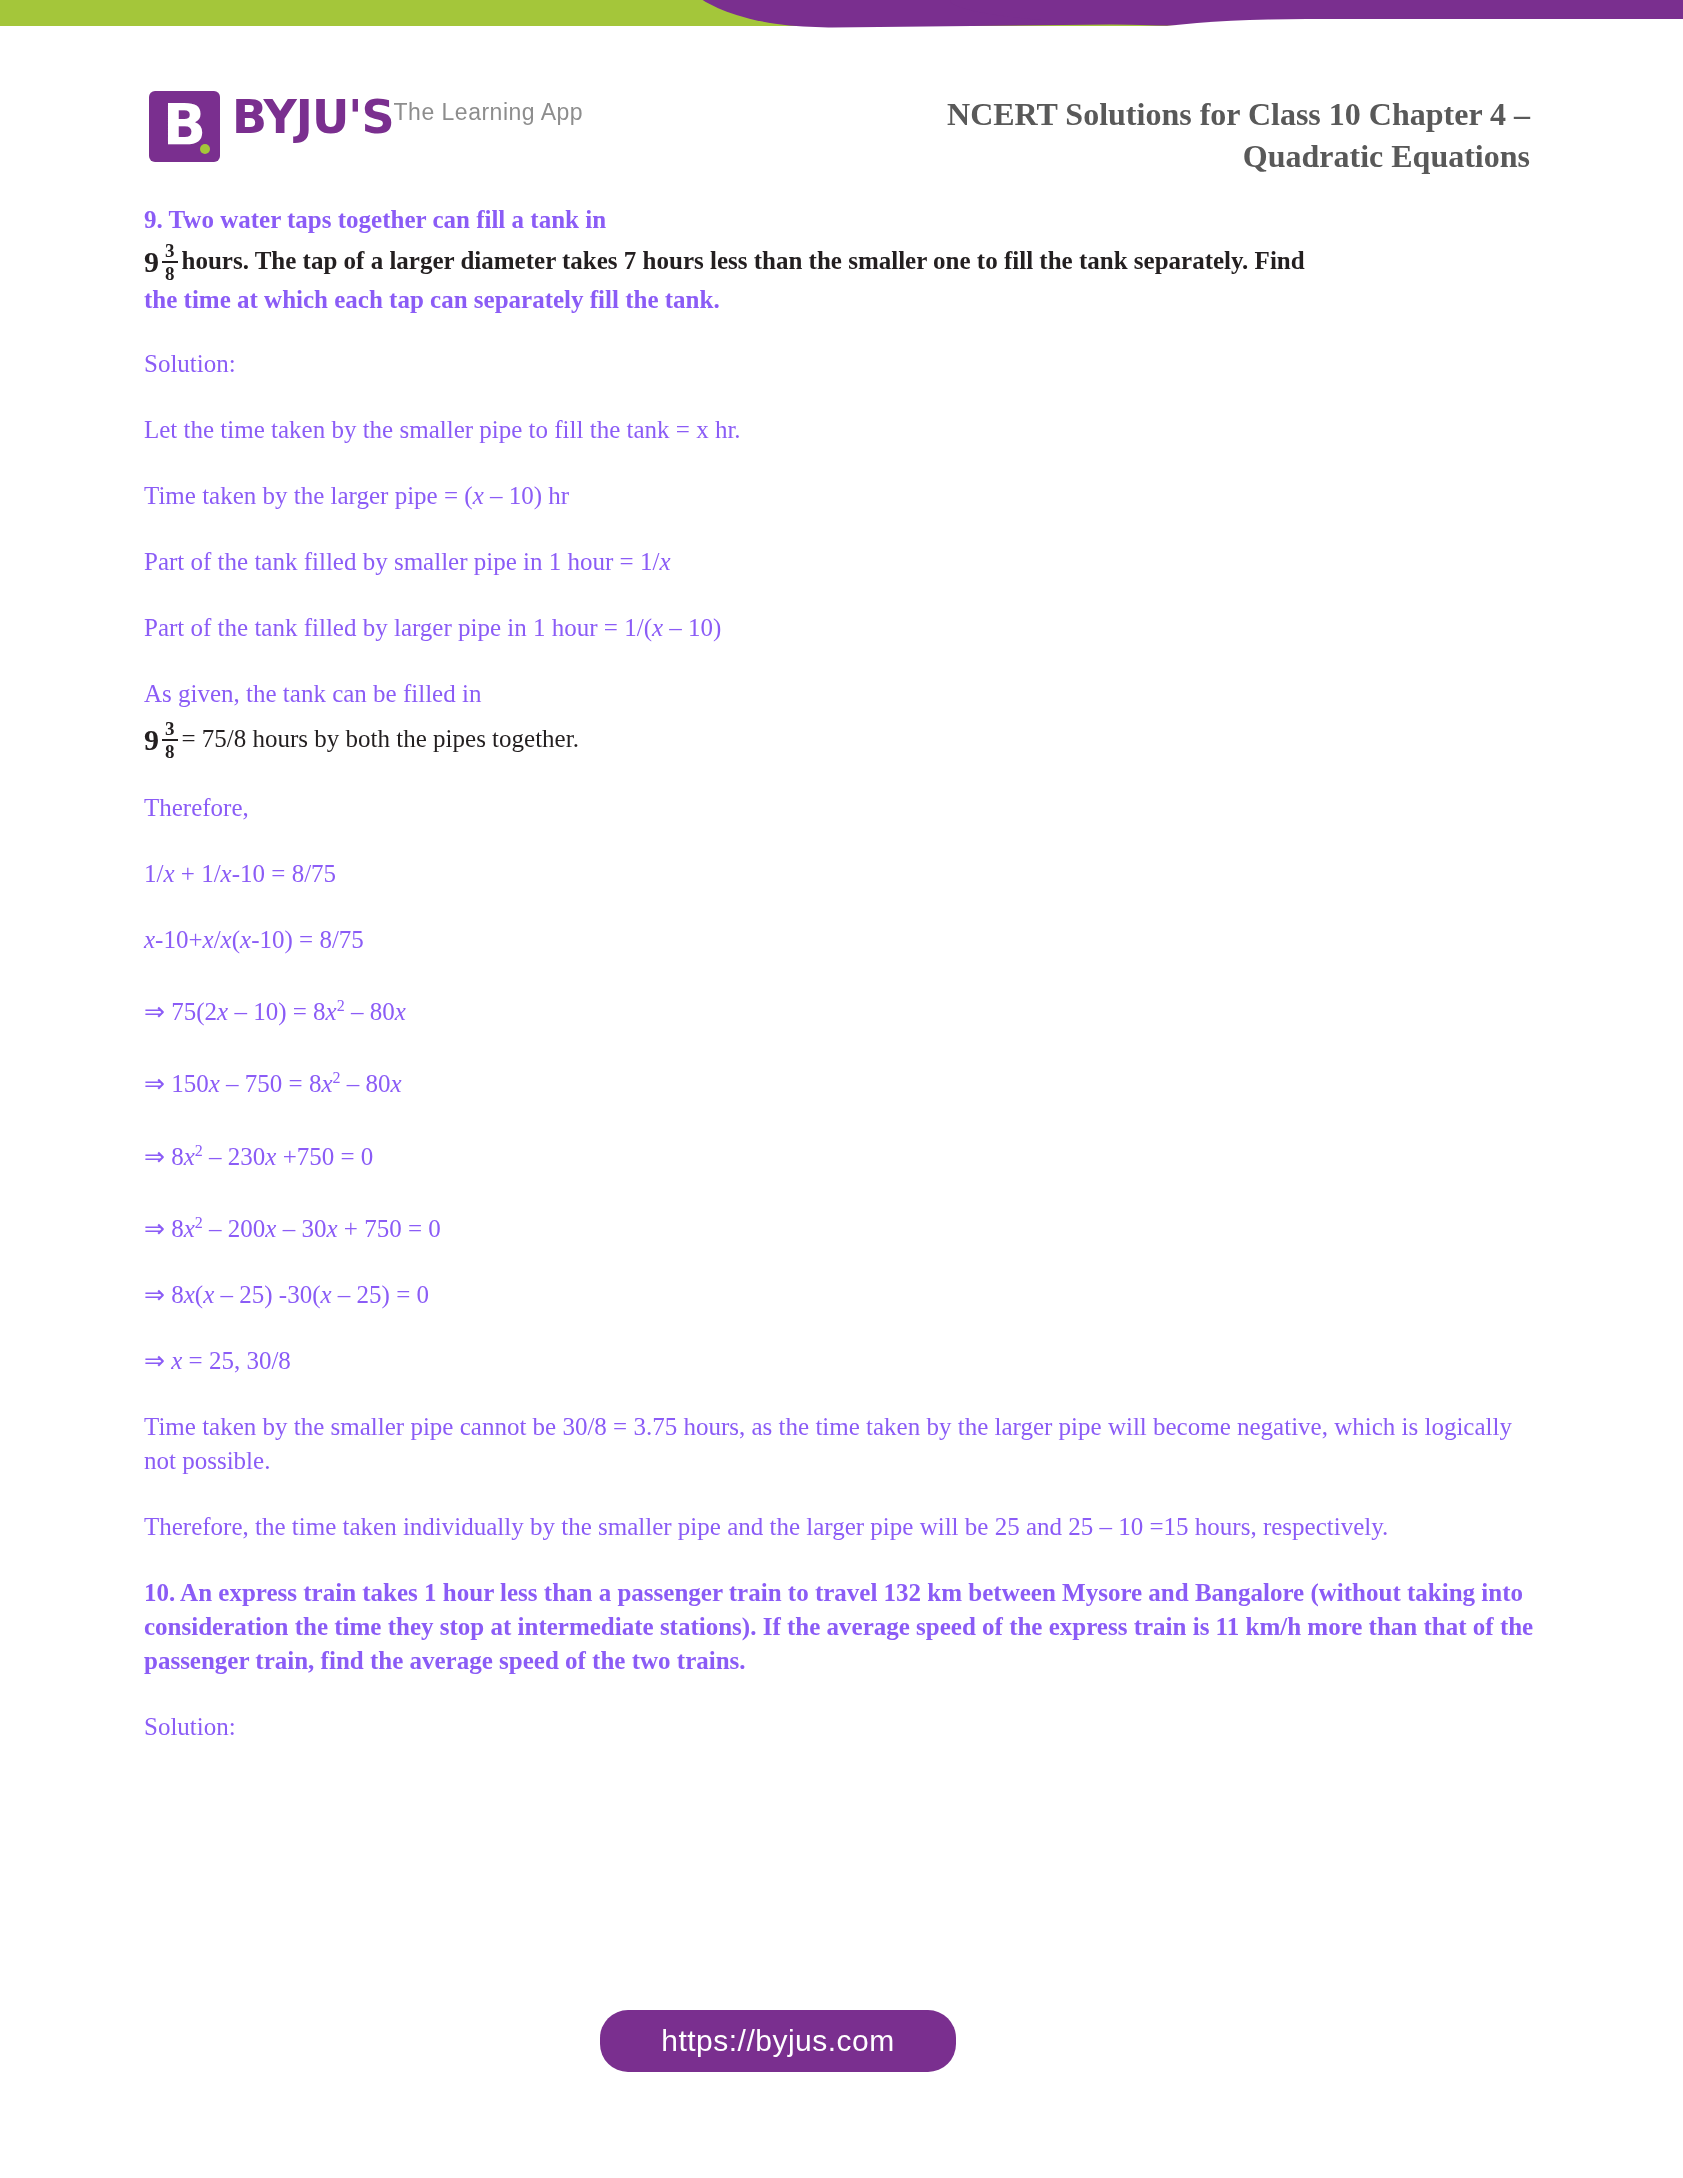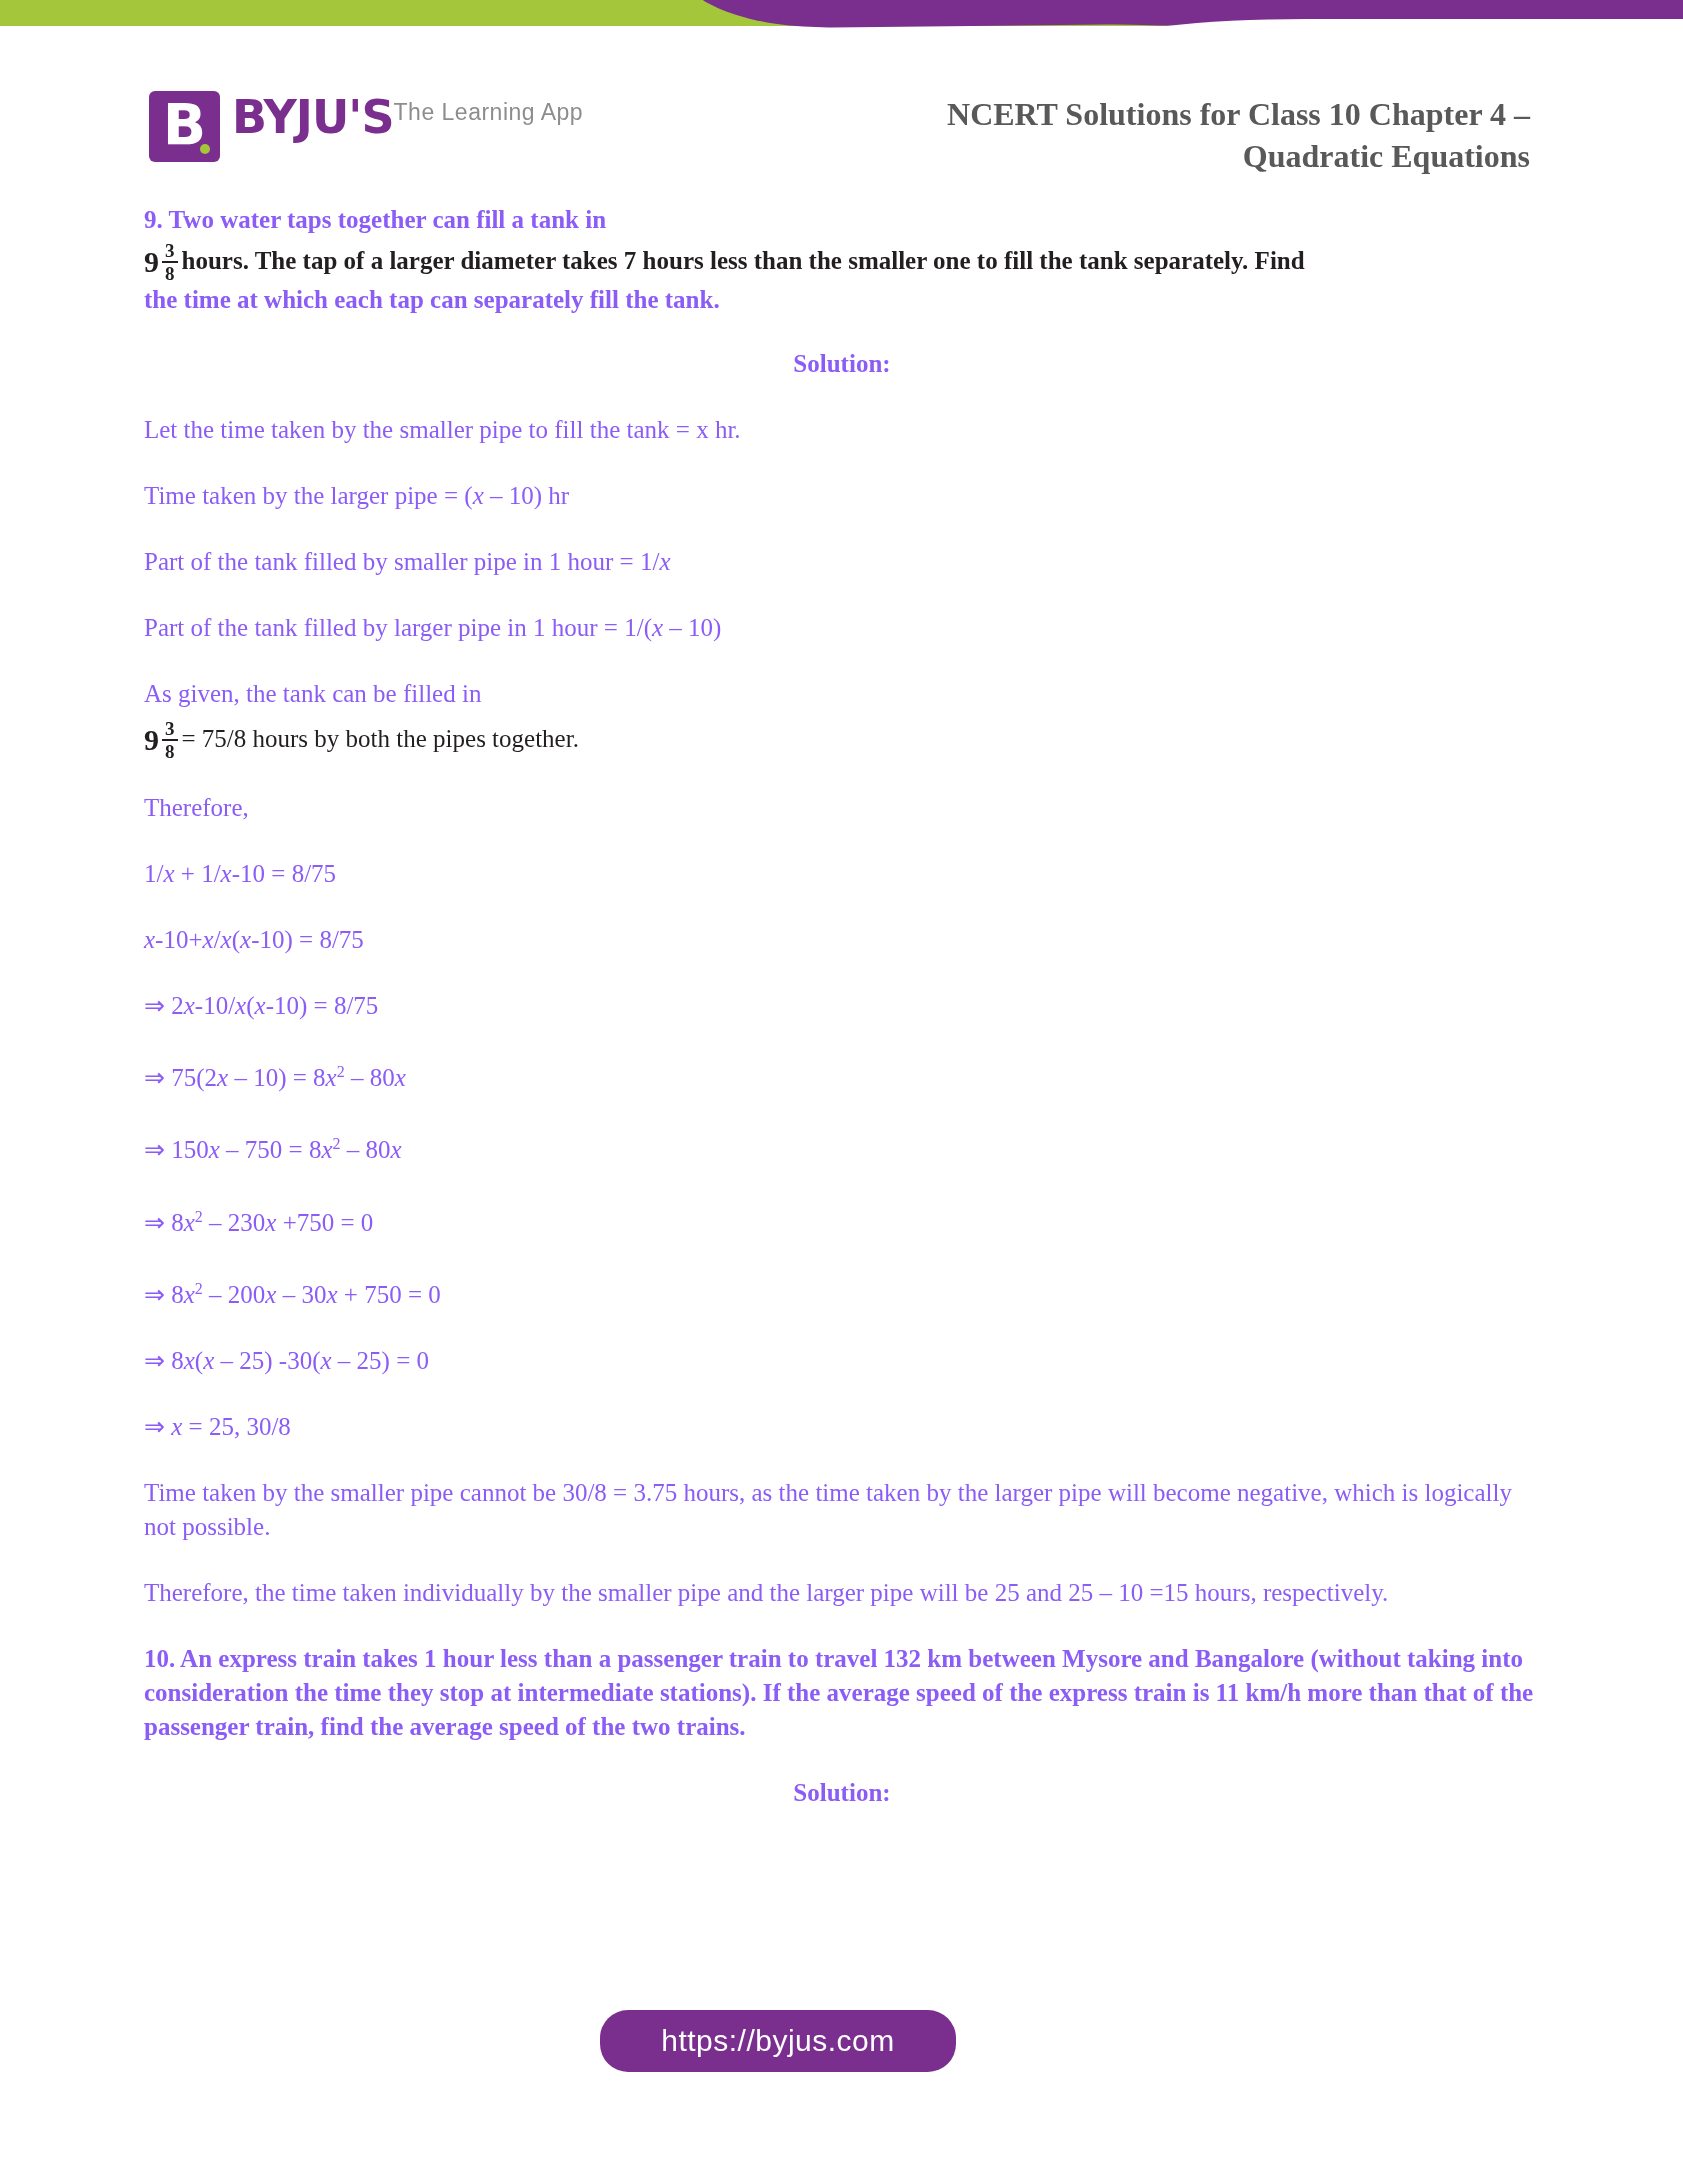--- a/index.html
+++ b/index.html
@@ -145,21 +145,21 @@
     width: 1396px;
   }
   p {
     margin: 0 0 0 0;
     font-size: 25px;
     line-height: 34px;
     color: #8b5cf6;
   }
   .blk { margin-bottom: 32px; }
   .bold { font-weight: bold; }
-  .sol { font-weight: bold; font-size: 25px; text-align: center; }
+  .sol { font-weight: normal; font-size: 25px; }
   i { font-style: italic; }
   sup { font-size: 16px; vertical-align: super; }
 
   
   .mixnum {
     display: inline-block;
     vertical-align: -10px;
     font-family: "Liberation Serif", serif;
     font-weight: bold;
     font-size: 30px;
@@ -268,21 +268,20 @@
     <span class="mixnum">
       <span class="whole">9</span><span class="frac"><span class="num">3</span><span class="den">8</span></span>
     </span>
     <span style="font-size:25px;line-height:34px;">= 75/8 hours by both the pipes together.</span>
   </div>
 
   <p class="blk">Therefore,</p>
 
   <p class="blk">1/<i>x</i> + 1/<i>x</i>-10 = 8/75</p>
   <p class="blk"><i>x</i>-10+<i>x</i>/<i>x</i>(<i>x</i>-10) = 8/75</p>
-  <p class="blk">⇒ 2<i>x</i>-10/<i>x</i>(<i>x</i>-10) = 8/75</p>
   <p class="blk">⇒ 75(2<i>x</i> – 10) = 8<i>x</i><sup>2</sup> – 80<i>x</i></p>
   <p class="blk">⇒ 150<i>x</i> – 750 = 8<i>x</i><sup>2</sup> – 80<i>x</i></p>
   <p class="blk">⇒ 8<i>x</i><sup>2</sup> – 230<i>x</i> +750 = 0</p>
   <p class="blk">⇒ 8<i>x</i><sup>2</sup> – 200<i>x</i> – 30<i>x</i> + 750 = 0</p>
   <p class="blk">⇒ 8<i>x</i>(<i>x</i> – 25) -30(<i>x</i> – 25) = 0</p>
   <p class="blk">⇒ <i>x</i> = 25, 30/8</p>
 
   <p class="blk">Time taken by the smaller pipe cannot be 30/8 = 3.75 hours, as the time taken by the larger pipe will become negative, which is logically not possible.</p>
   <p class="blk">Therefore, the time taken individually by the smaller pipe and the larger pipe will be 25 and 25 – 10 =15 hours, respectively.</p>
 

